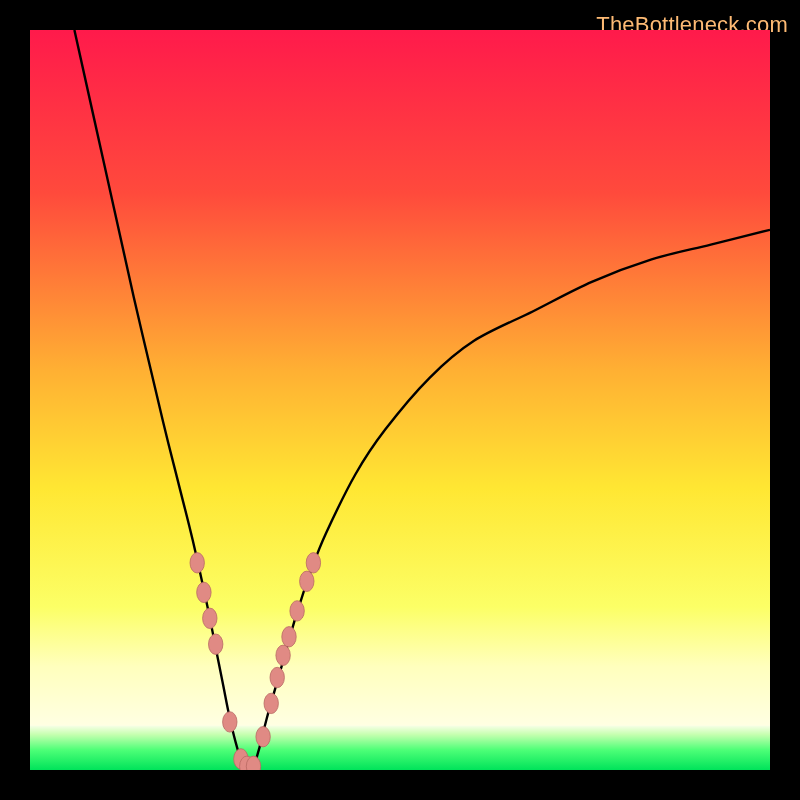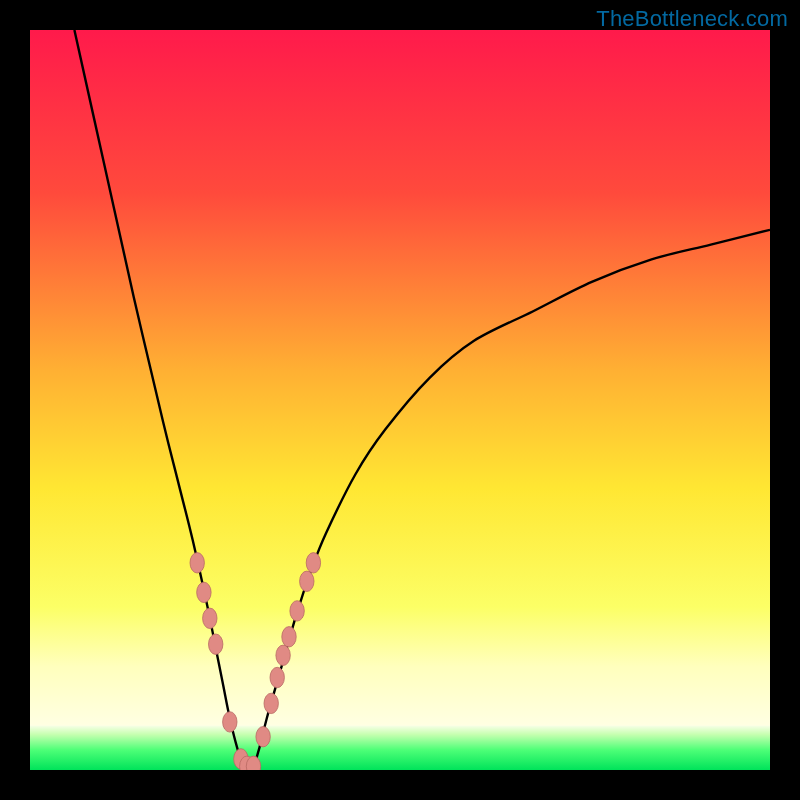--- a/index.html
+++ b/index.html
@@ -31,23 +31,23 @@
   }
   svg.curves {
     position: absolute;
     inset: 0;
     width: 100%;
     height: 100%;
     overflow: visible;
   }
   .watermark {
     position: absolute;
-    top: 6px;
+    top: 12px;
     right: 12px;
-    color: #0369a1;
+    color: #fdba74;
     font-size: 22px;
     letter-spacing: 0.2px;
     font-weight: 400;
   }
 </style>
 </head>
 <body>
 
 <div class="frame">
 

